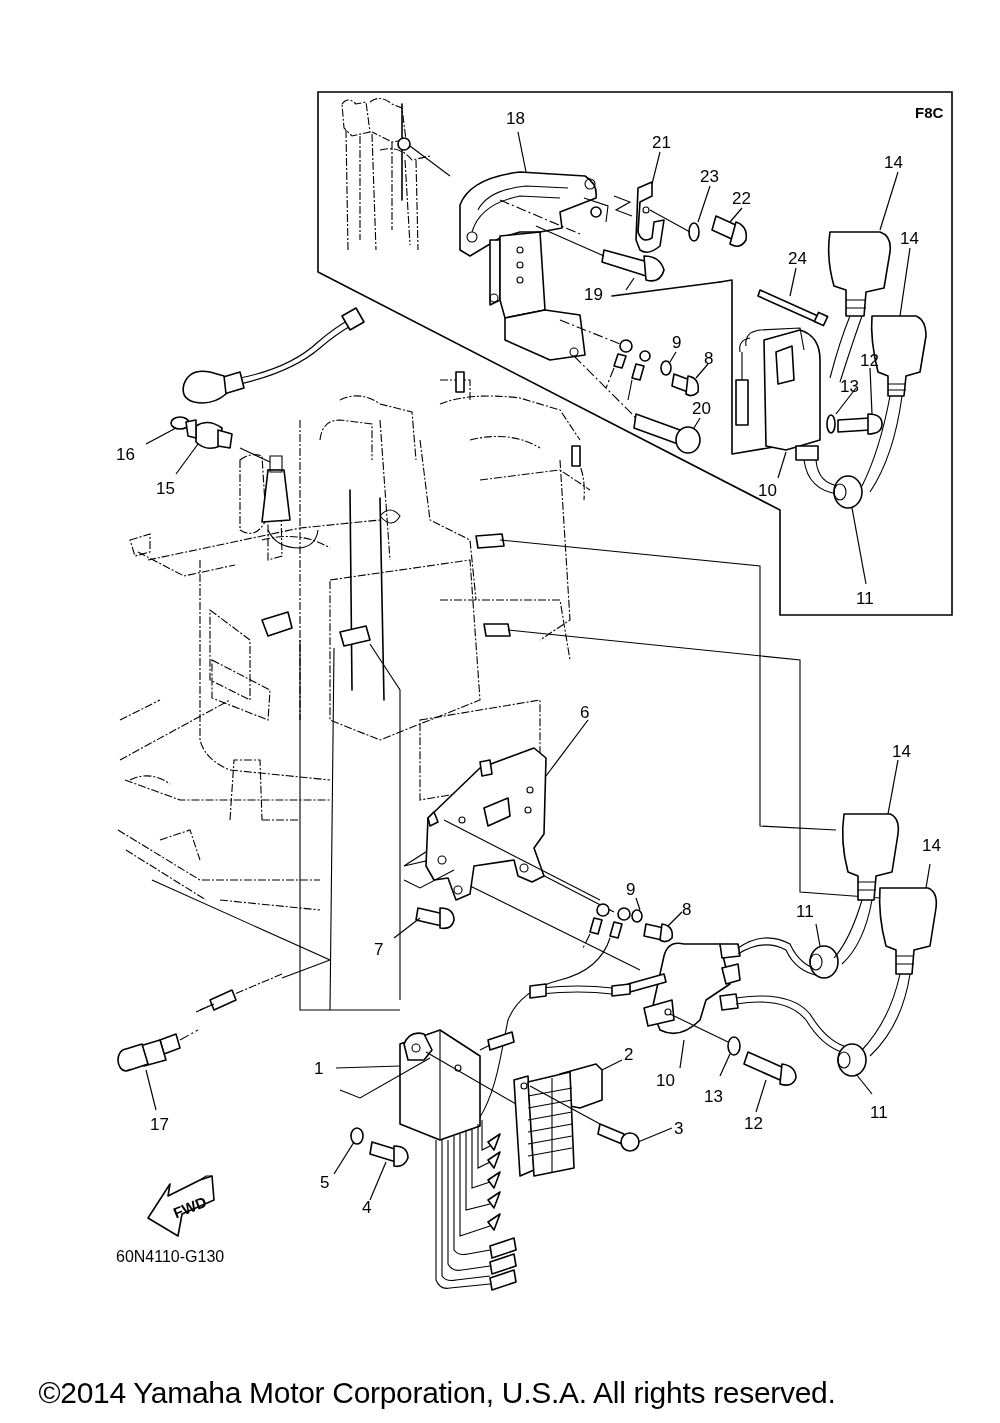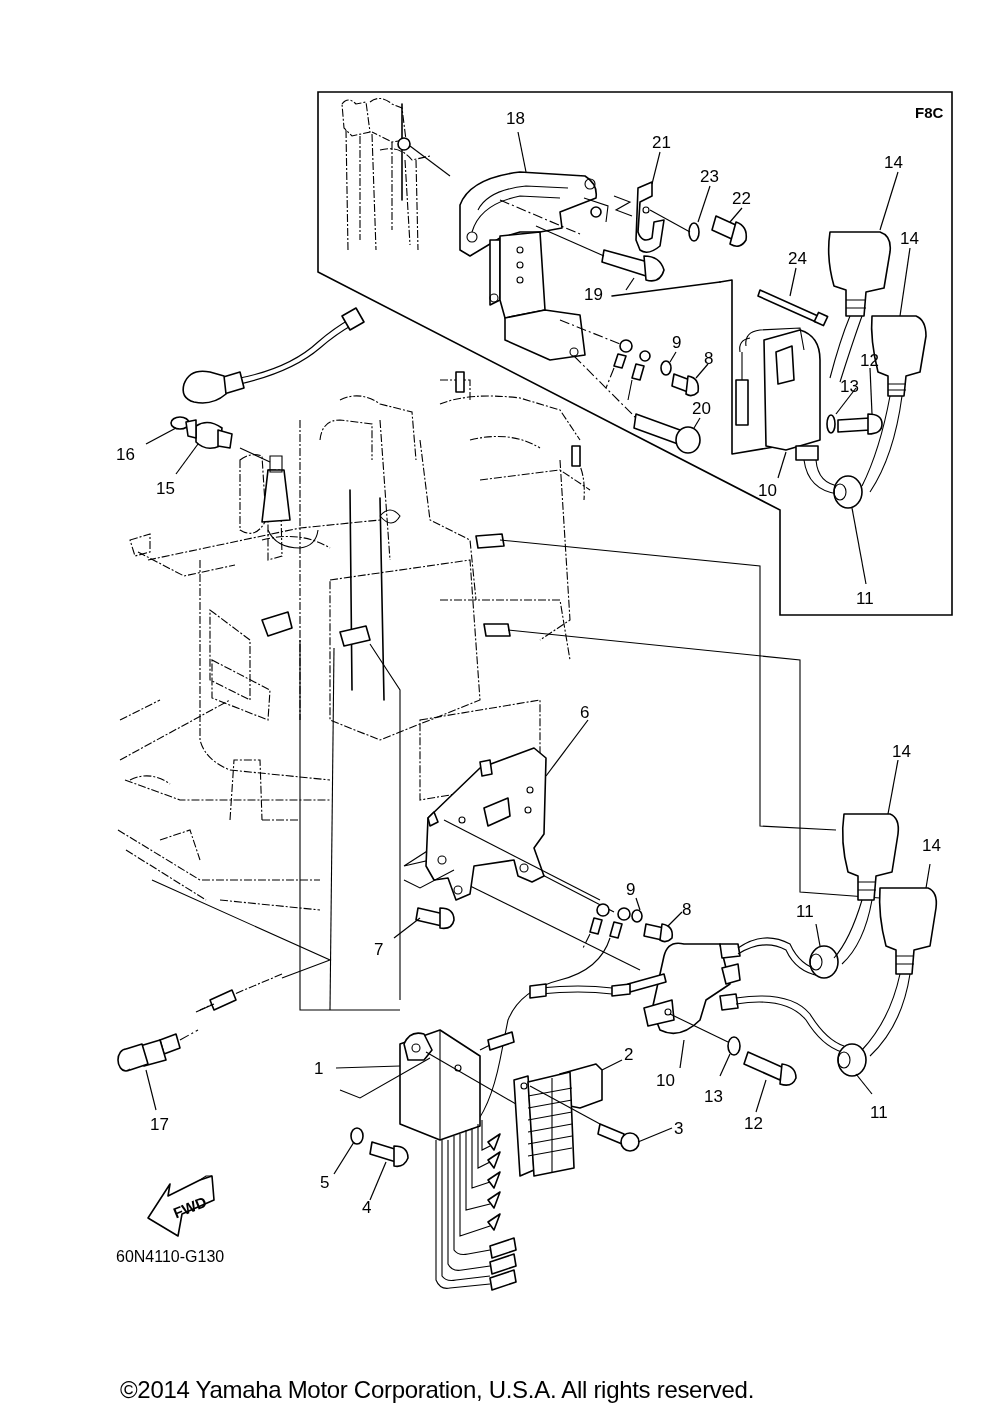--- a/index.html
+++ b/index.html
@@ -11,21 +11,21 @@
   svg .dash { fill: none; stroke: #000; stroke-width: 1.1; stroke-dasharray: 10 3 2 3; }
   svg .ghost { fill: none; stroke: #000; stroke-width: 1.1; stroke-dasharray: 8 2 2 2; }
   svg .part { fill: #fff; stroke: #000; stroke-width: 1.6; stroke-linejoin: round; }
   svg .leader { fill: none; stroke: #000; stroke-width: 1.2; }
   svg .frame { fill: none; stroke: #000; stroke-width: 1.6; }
   svg text.callout { font-family: "Liberation Sans", sans-serif; font-size: 17px; fill: #000; }
   svg text.tag { font-family: "Liberation Sans", sans-serif; font-size: 15px; font-weight: bold; fill: #000; }
   svg text.code { font-family: "Liberation Sans", sans-serif; font-size: 16px; fill: #000; }
   svg text.fwd { font-family: "Liberation Sans", sans-serif; font-size: 15px; font-weight: bold; fill: #000; }
   .copyright { position: absolute; left: 0; width: 874px; top: 1376px; text-align: center;
-               font-family: "Liberation Sans", sans-serif; font-size: 24px; color: #000; letter-spacing: -0.3px; }
+               font-family: "Liberation Sans", sans-serif; font-size: 30px; color: #000; letter-spacing: -0.3px; }
 </style>
 </head>
 <body>
 
 <svg id="diagram" viewBox="0 0 1000 1423" xmlns="http://www.w3.org/2000/svg">
 
   <g>
     <path class="frame" d="M318,92 L952,92 L952,615 L780,615 L780,510 L318,272 Z"></path>
     <text class="tag" x="915" y="118">F8C</text>
 

